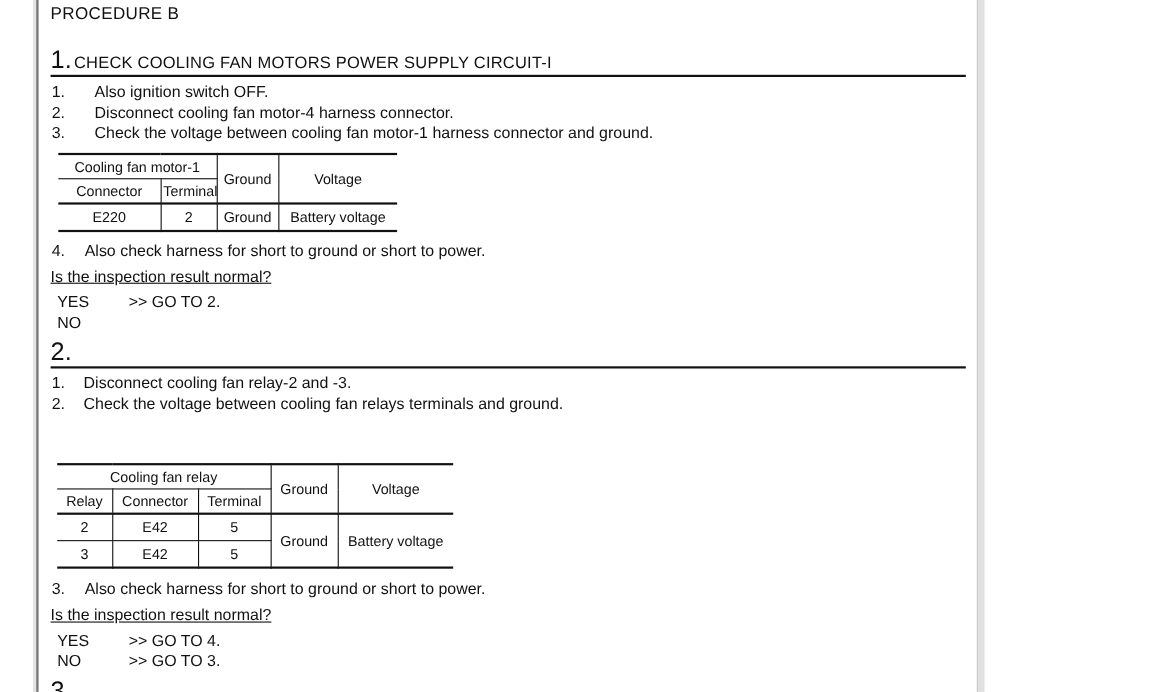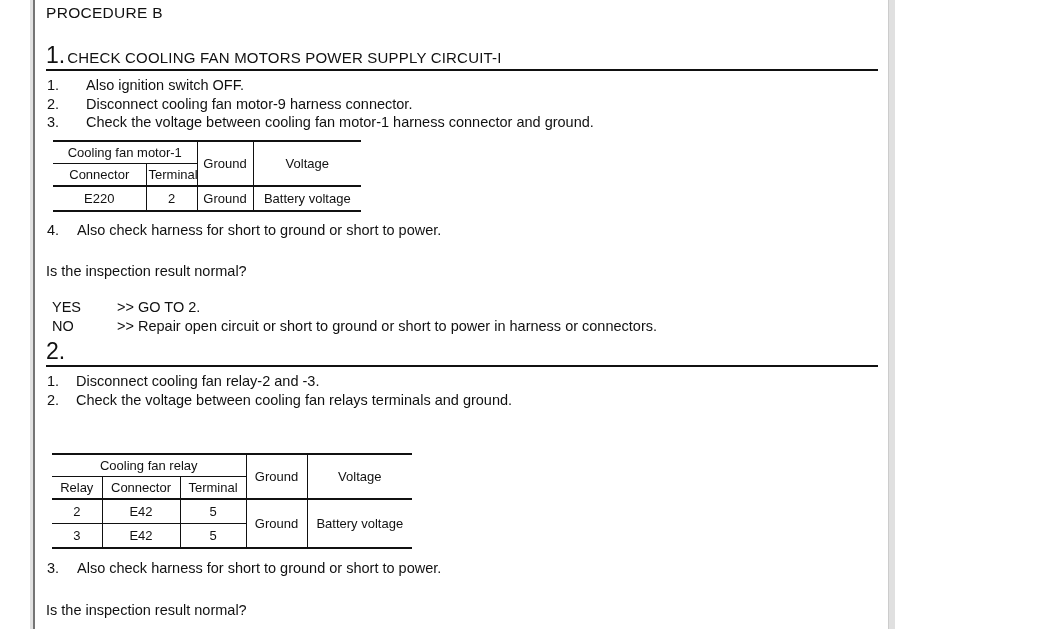--- a/index.html
+++ b/index.html
@@ -25,24 +25,24 @@
   .step  { display:flex; line-height:18.5px; }
   .step-num { flex:none; width:40px; padding-left:1px; }
   .steps.tight .step-num { width:30px; }
   .step-text { flex:1; }
 
   .post-step { display:flex; font-size:14.5px; line-height:18.5px; }
   .post-step .step-num { width:31px; }
   .ps1 { margin-top:9px; }
   .ps2 { margin-top:10px; }
 
-  .question { margin-top:23px; font-size:14.5px; line-height:18px;
-              }
-
-  .results { margin-top:18px; font-size:14.5px; }
+  .question { margin-top:5px; font-size:14.5px; line-height:18px;
+              text-decoration:underline; }
+
+  .results { margin-top:5px; font-size:14.5px; }
   .result  { display:flex; line-height:18.5px; padding-left:6px; }
   .result-label { flex:none; width:65px; }
 
   table.spec { border-collapse:collapse; table-layout:fixed;
                border-top:2px solid #111; border-bottom:2px solid #111;
                font-size:13px; }
   table.spec thead { border-bottom:2px solid #111; }
   table.spec th, table.spec td { border:1px solid #111; font-weight:400;
                text-align:center; line-height:15px; padding:3px 2px; }
   table.spec thead th { padding:3px 2px; }
@@ -69,21 +69,21 @@
     <span class="sec-title">CHECK COOLING FAN MOTORS POWER SUPPLY CIRCUIT-I</span>
   </div>
 
   <div class="steps">
     <div class="step">
       <span class="step-num">1.</span>
       <span class="step-text">Also ignition switch OFF.</span>
     </div>
     <div class="step">
       <span class="step-num">2.</span>
-      <span class="step-text">Disconnect cooling fan motor-9 harness connector.</span>
+      <span class="step-text">Disconnect cooling fan motor-4 harness connector.</span>
     </div>
     <div class="step">
       <span class="step-num">3.</span>
       <span class="step-text">Check the voltage between cooling fan motor-1 harness connector and ground.</span>
     </div>
   </div>
 
   <table class="spec t1">
     <colgroup>
       <col style="width:93px">
@@ -119,21 +119,20 @@
 
   <div class="question">Is the inspection result normal?</div>
 
   <div class="results">
     <div class="result">
       <span class="result-label">YES</span>
       <span class="result-text">&gt;&gt; GO TO 2.</span>
     </div>
     <div class="result">
       <span class="result-label">NO</span>
-      <span class="result-text">&gt;&gt; Repair open circuit or short to ground or short to power in harness or connectors.</span>
     </div>
   </div>
 
   <div class="sec-head">
     <span class="sec-num">2.</span>
   </div>
 
   <div class="steps tight">
     <div class="step">
       <span class="step-num">1.</span>

